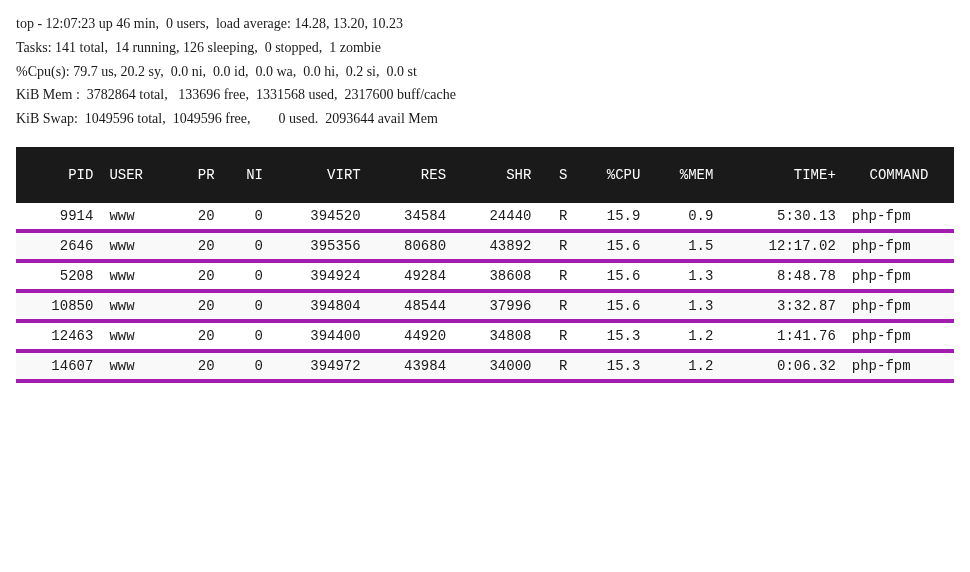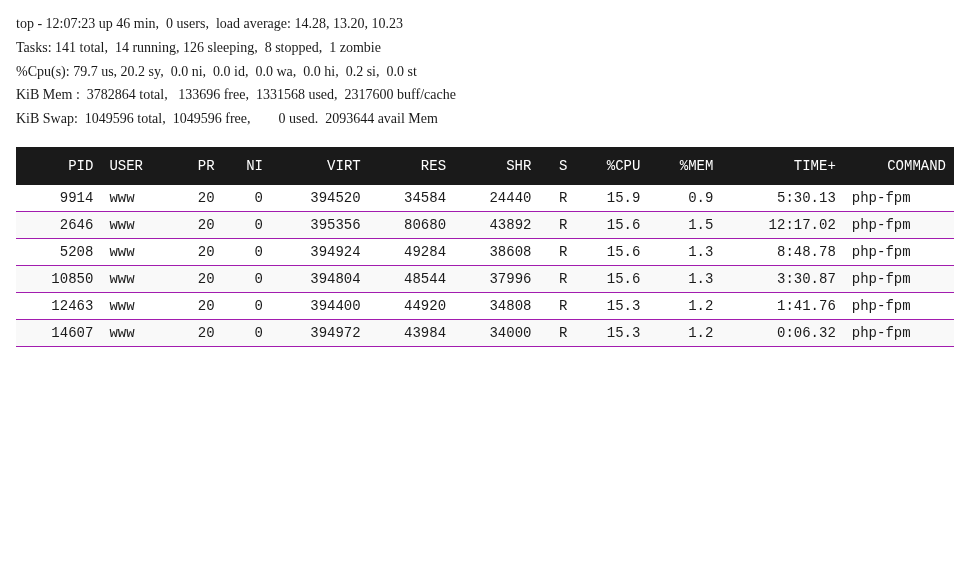--- a/index.html
+++ b/index.html
@@ -26,53 +26,53 @@
     }
     .process-table {
       width: 100%;
       border-collapse: collapse;
     }
     .table-header {
       background-color: #1a1a1a;
       color: #ffffff;
     }
     .table-header th {
-      padding: 11px 8px;
+      padding: 20px 8px;
       text-align: right;
       font-family: 'Courier New', Courier, monospace;
       font-size: 14px;
       font-weight: normal;
       white-space: nowrap;
     }
     .table-header th:first-child {
       text-align: right;
     }
     .table-header th.cmd-col {
-      text-align: right;
+      text-align: center;
     }
     .process-table tbody tr {
-      border-bottom: 1px solid #a21caf;
+      border-bottom: 4px solid #a21caf;
     }
     .process-table tbody tr:nth-child(even) {
       background-color: #f9f9f9;
     }
     .process-table tbody td {
       padding: 5px 8px;
       text-align: right;
       font-family: 'Courier New', Courier, monospace;
       font-size: 14px;
       white-space: nowrap;
     }
   </style>
 </head>
 <body>
 
 <div class="system-info">
   <div>top - 12:07:23 up 46 min,  0 users,  load average: 14.28, 13.20, 10.23</div>
-  <div>Tasks: 141 total,  14 running, 126 sleeping,  8 stopped,  1 zombie</div>
+  <div>Tasks: 141 total,  14 running, 126 sleeping,  0 stopped,  1 zombie</div>
   <div>%Cpu(s): 79.7 us, 20.2 sy,  0.0 ni,  0.0 id,  0.0 wa,  0.0 hi,  0.2 si,  0.0 st</div>
   <div>KiB Mem :  3782864 total,   133696 free,  1331568 used,  2317600 buff/cache</div>
   <div>KiB Swap:  1049596 total,  1049596 free,        0 used.  2093644 avail Mem</div>
 </div>
 
 <table class="process-table">
   <thead>
     <tr class="table-header">
       <th>PID</th>
       <th style="text-align:left;">USER</th>
@@ -135,21 +135,21 @@
         <td>10850</td>
         <td style="text-align: left;">www</td>
         <td>20</td>
         <td>0</td>
         <td>394804</td>
         <td>48544</td>
         <td>37996</td>
         <td>R</td>
         <td>15.6</td>
         <td>1.3</td>
-        <td>3:30.87</td>
+        <td>3:32.87</td>
         <td style="text-align: left;">php-fpm</td>
       </tr>
       <tr>
         <td>12463</td>
         <td style="text-align: left;">www</td>
         <td>20</td>
         <td>0</td>
         <td>394400</td>
         <td>44920</td>
         <td>34808</td>

